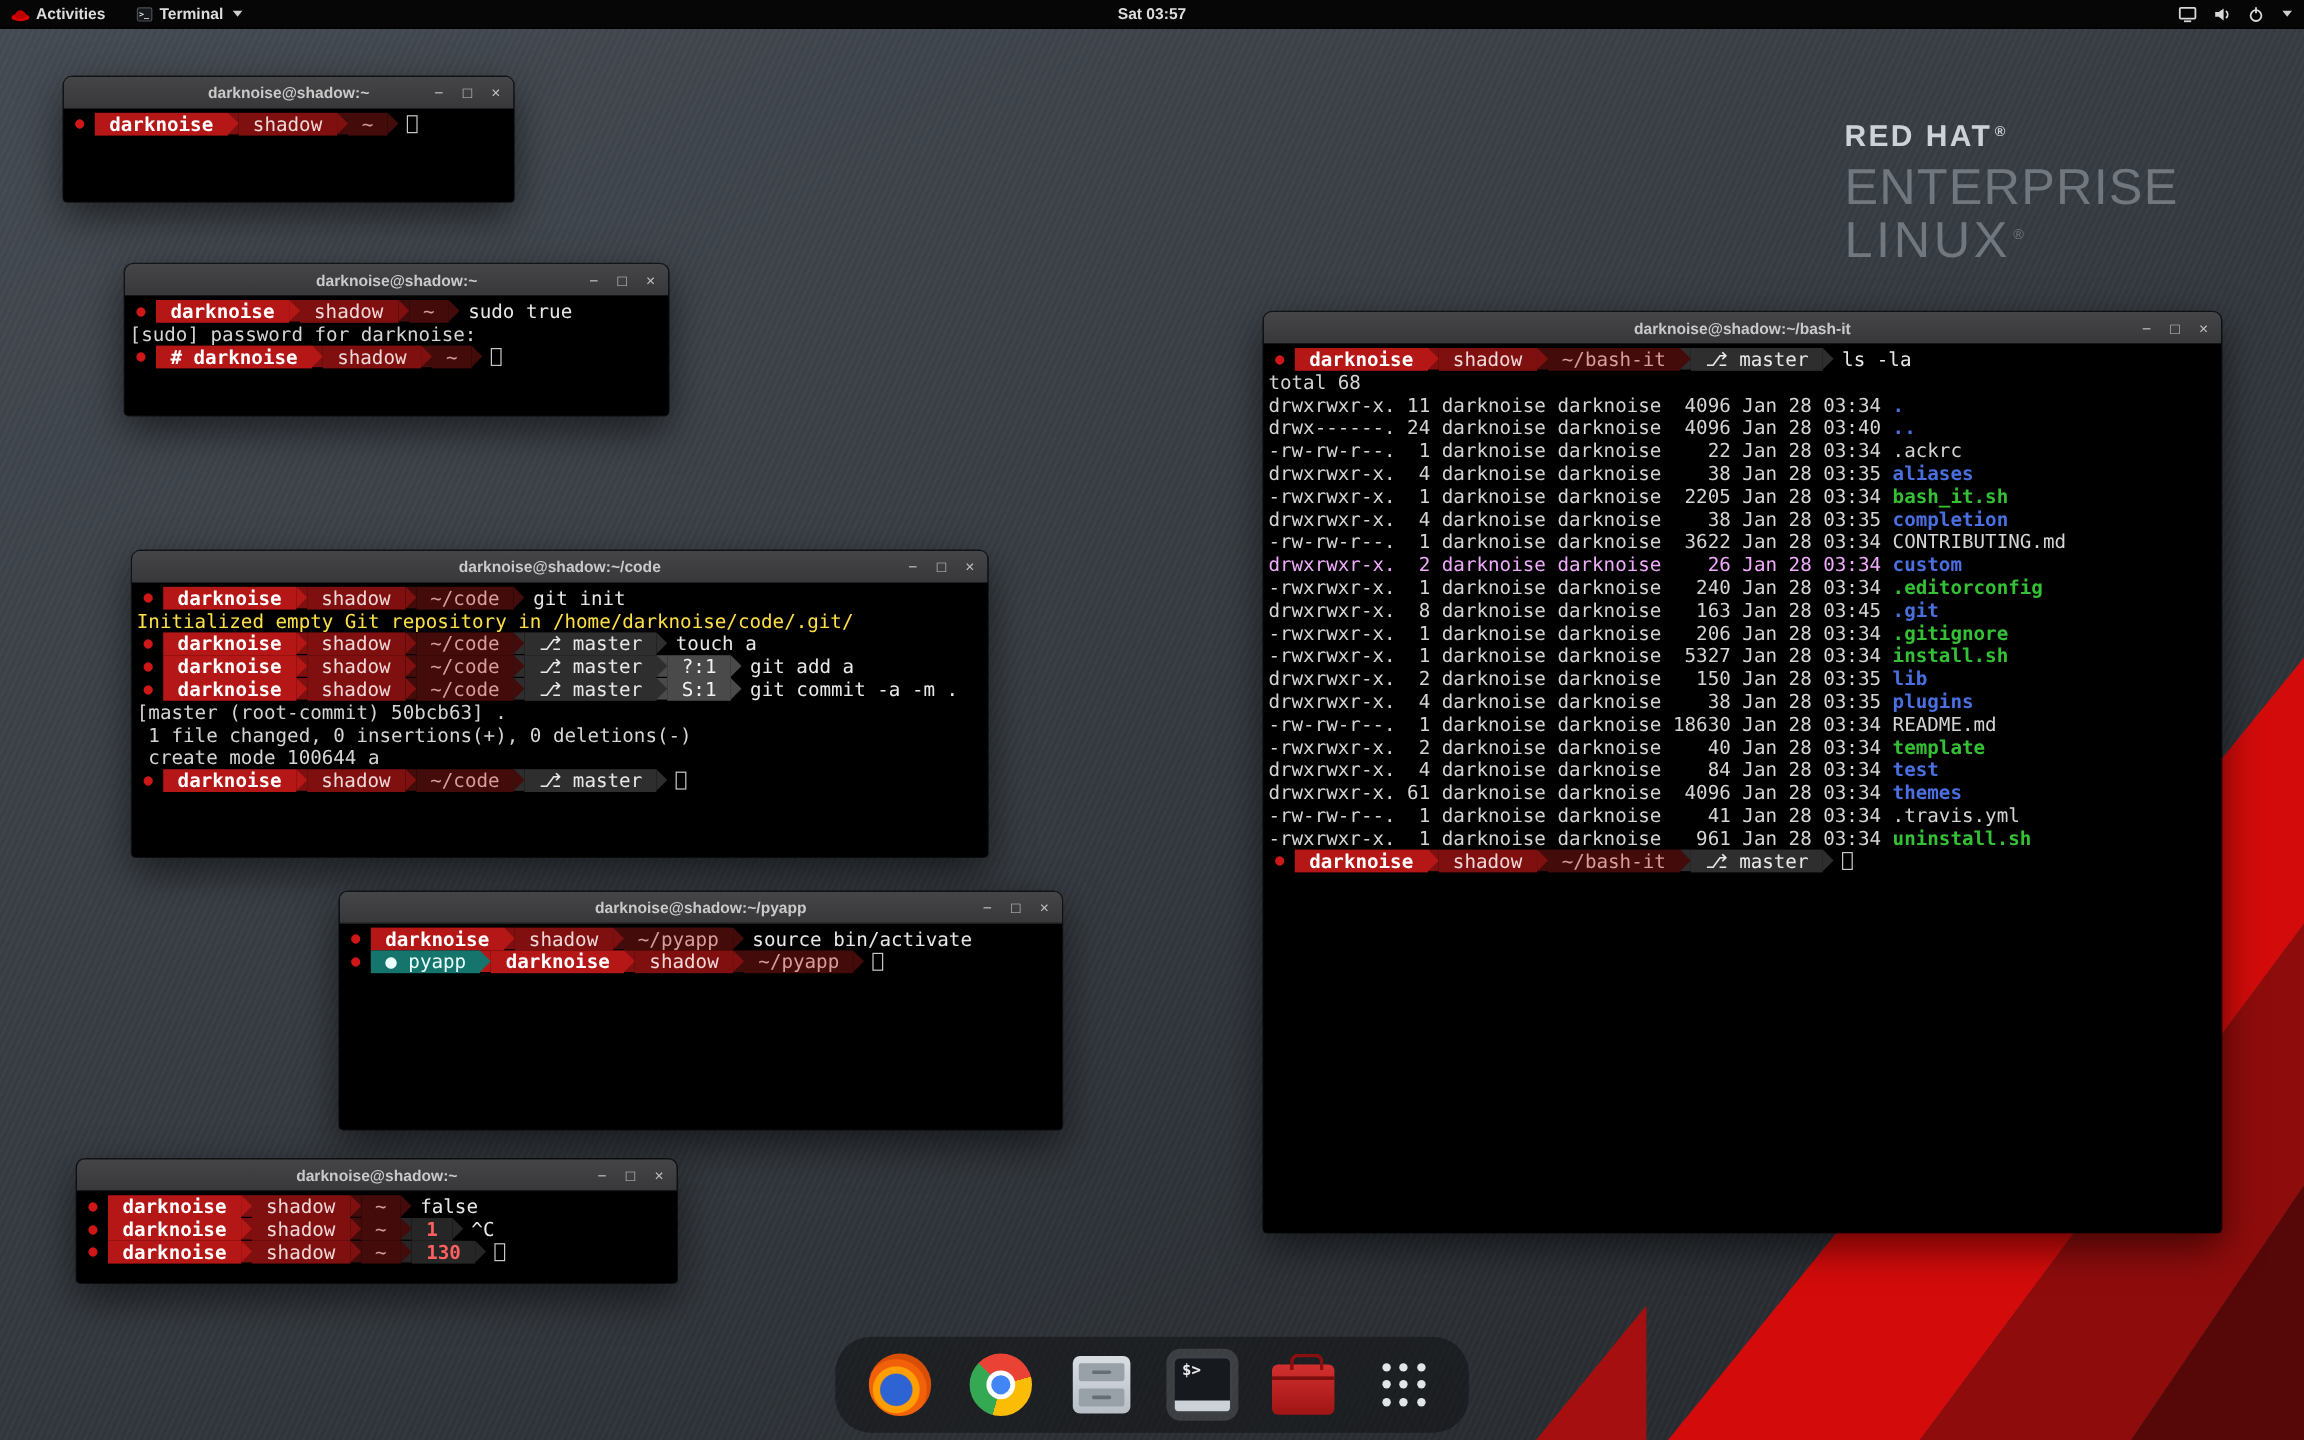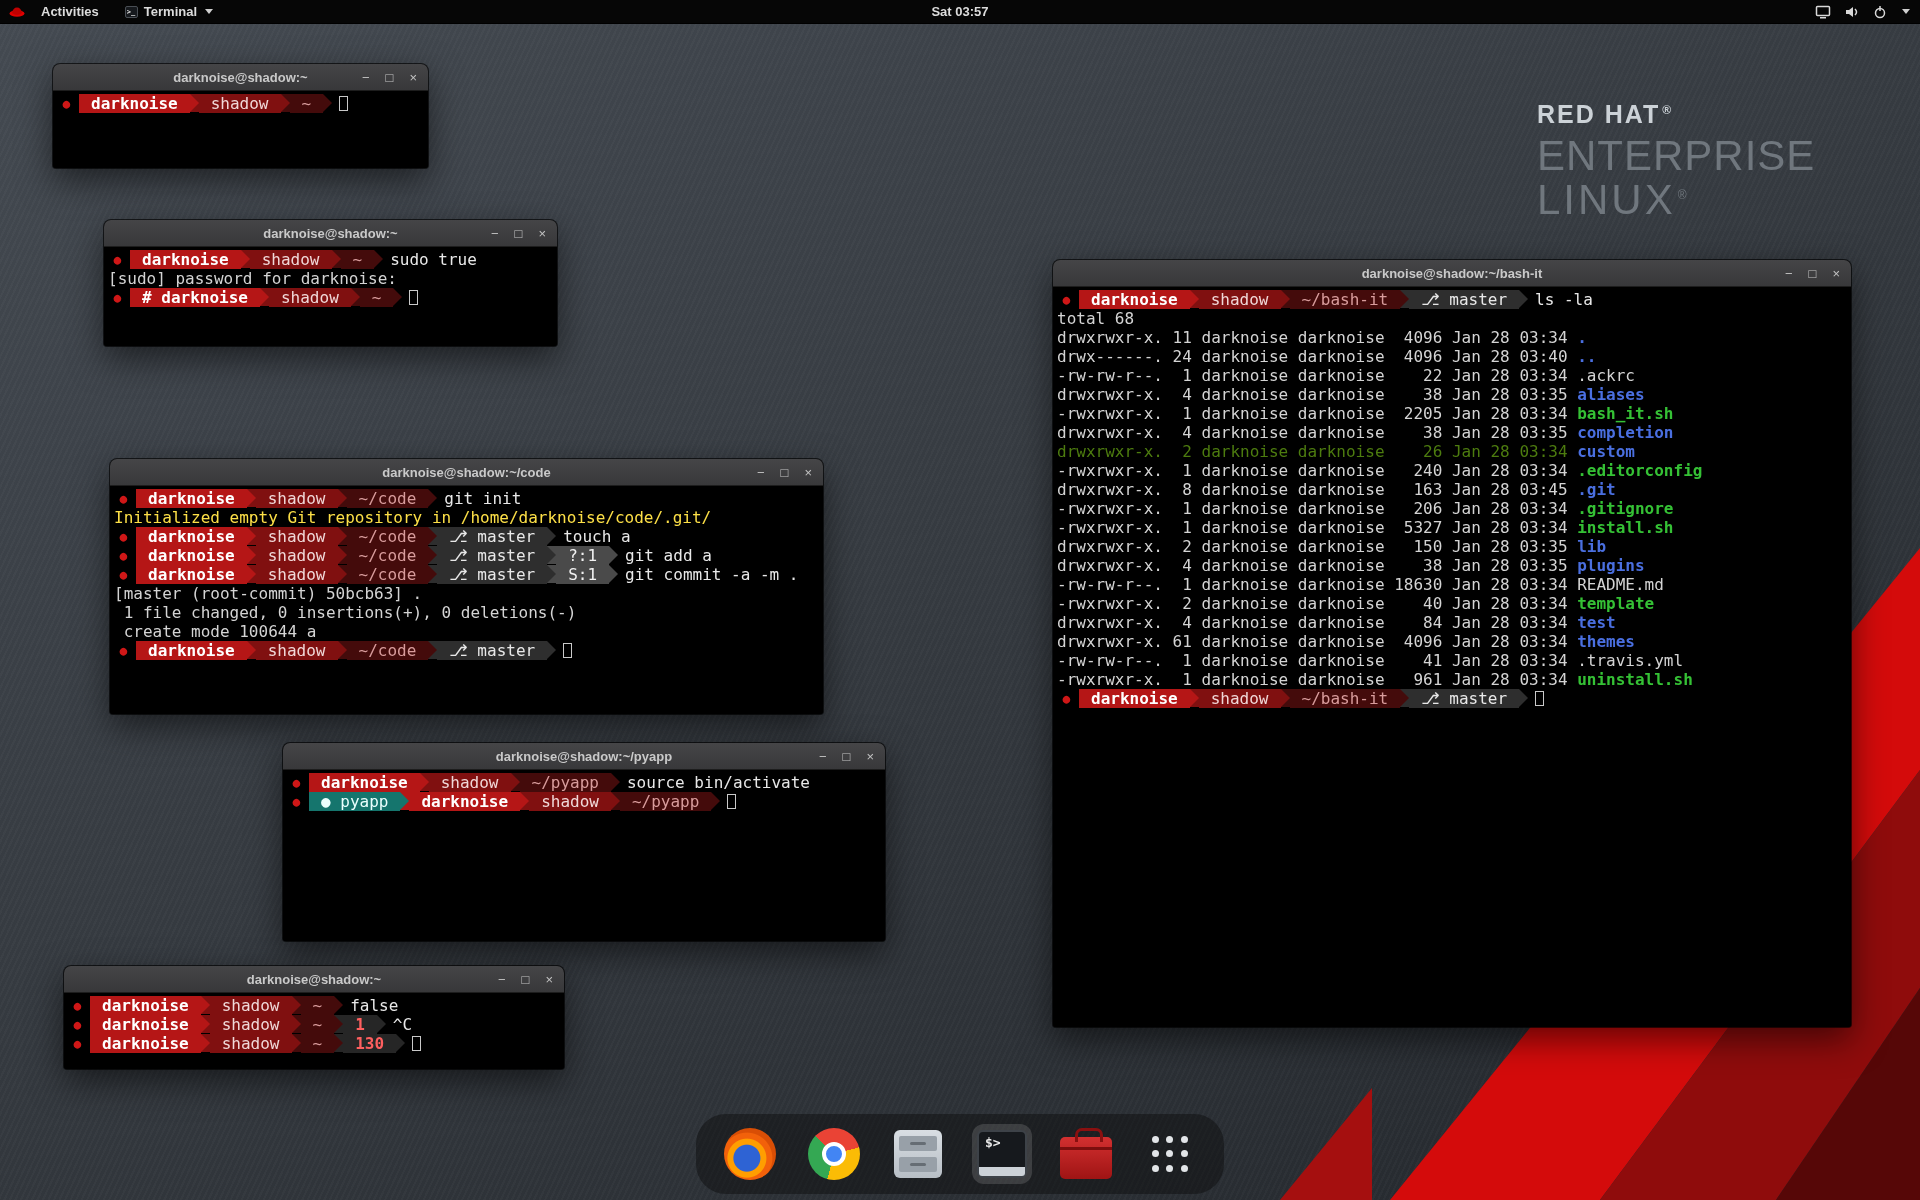--- a/index.html
+++ b/index.html
@@ -13,21 +13,21 @@
   
   .brand{position:absolute;left:1537px;top:100px;color:#747b82;}
   .brand-l1{font-size:25px;font-weight:bold;letter-spacing:2px;color:#ccd2d7;}
   .brand-l2{font-size:42px;letter-spacing:1px;line-height:1.05;margin-top:5px;color:#70777e;}
   .brand-l3{font-size:42px;letter-spacing:3px;line-height:1.05;color:#70777e;}
   .reg{font-size:12px;vertical-align:super;margin-left:2px;}
 
   
   .topbar{position:absolute;top:0;left:0;right:0;height:24px;background:#060606;border-bottom:1px solid #000;
     display:flex;align-items:center;color:#dcdcdc;font-size:13px;font-weight:600;z-index:90;}
-  .tb-left{display:flex;align-items:flex-start;gap:15px;margin-left:8px;cursor:default;}
+  .tb-left{display:flex;align-items:flex-end;gap:4px;margin-left:8px;cursor:default;}
   .tb-app{display:flex;align-items:center;gap:6px;margin-left:26px;cursor:default;}
   .mini-term{display:inline-block;width:13px;height:12px;background:#16191d;border:1px solid #4a4f55;border-radius:2px;
     color:#e6e6e6;font:bold 7px/10px "DejaVu Sans Mono",monospace;text-align:left;padding-left:1px;}
   .caret{display:inline-block;width:0;height:0;border-left:4px solid transparent;border-right:4px solid transparent;border-top:5px solid #cfcfcf;margin-left:2px;}
   .tb-clock{position:absolute;left:0;right:0;text-align:center;pointer-events:none;}
   .tb-right{margin-left:auto;display:flex;align-items:center;gap:13px;margin-right:10px;}
 
   
   .window{position:absolute;background:#000;border-radius:7px 7px 3px 3px;
     box-shadow:0 12px 34px rgba(0,0,0,.55),0 0 0 1px rgba(0,0,0,.65);z-index:10;}
@@ -212,21 +212,22 @@
     </div>
     <div class="term">
         <div class="tline"><span class="picon" style="color: rgb(207, 23, 23);">●</span><span class="seg" style="background: rgb(181, 22, 22); color: rgb(255, 255, 255); font-weight: bold;">darknoise</span><span class="parrow" style="border-left-color: rgb(181, 22, 22); background: rgb(128, 16, 16);"></span><span class="seg" style="background: rgb(128, 16, 16); color: rgb(240, 216, 216);">shadow</span><span class="parrow" style="border-left-color: rgb(128, 16, 16); background: rgb(68, 11, 11);"></span><span class="seg" style="background: rgb(68, 11, 11); color: rgb(216, 156, 156);">~/bash-it</span><span class="parrow" style="border-left-color: rgb(68, 11, 11); background: rgb(46, 46, 46);"></span><span class="seg" style="background: rgb(46, 46, 46); color: rgb(232, 232, 232);">⎇ master</span><span class="parrow" style="border-left-color: rgb(46, 46, 46);"></span><span style="color: rgb(232, 232, 232); margin-left: 7px;">ls -la</span></div>
         <div class="tline"><span style="color: rgb(212, 212, 212);">total 68</span></div>
         <div class="tline"><span style="color: rgb(212, 212, 212);">drwxrwxr-x. 11 darknoise darknoise  4096 Jan 28 03:34 </span><span style="color: rgb(74, 111, 224); font-weight: bold;">.</span></div>
         <div class="tline"><span style="color: rgb(212, 212, 212);">drwx------. 24 darknoise darknoise  4096 Jan 28 03:40 </span><span style="color: rgb(74, 111, 224); font-weight: bold;">..</span></div>
         <div class="tline"><span style="color: rgb(212, 212, 212); text-align: right;">-rw-rw-r--.  1 darknoise darknoise    22 Jan 28 03:34 .ackrc</span></div>
         <div class="tline"><span style="color: rgb(212, 212, 212);">drwxrwxr-x.  4 darknoise darknoise    38 Jan 28 03:35 </span><span style="color: rgb(74, 111, 224); font-weight: bold;">aliases</span></div>
         <div class="tline"><span style="color: rgb(212, 212, 212);">-rwxrwxr-x.  1 darknoise darknoise  2205 Jan 28 03:34 </span><span style="color: rgb(53, 193, 53); font-weight: bold;">bash_it.sh</span></div>
         <div class="tline"><span style="color: rgb(212, 212, 212);">drwxrwxr-x.  4 darknoise darknoise    38 Jan 28 03:35 </span><span style="color: rgb(74, 111, 224); font-weight: bold;">completion</span></div>
-        <div class="tline"><span style="color: #4d7c0f;">drwxrwxr-x.  2 darknoise darknoise    26 Jan 28 03:34 </span><span style="color: rgb(74, 111, 224); font-weight: bold;">custom</span></div>
+        <div class="tline"><span style="color: rgb(212, 212, 212);">-rw-rw-r--.  1 darknoise darknoise  3622 Jan 28 03:34 CONTRIBUTING.md</span></div>
+        <div class="tline"><span style="color: #f0abfc;">drwxrwxr-x.  2 darknoise darknoise    26 Jan 28 03:34 </span><span style="color: rgb(74, 111, 224); font-weight: bold;">custom</span></div>
         <div class="tline"><span style="color: rgb(212, 212, 212);">-rwxrwxr-x.  1 darknoise darknoise   240 Jan 28 03:34 </span><span style="color: rgb(53, 193, 53); font-weight: bold;">.editorconfig</span></div>
         <div class="tline"><span style="color: rgb(212, 212, 212);">drwxrwxr-x.  8 darknoise darknoise   163 Jan 28 03:45 </span><span style="color: rgb(74, 111, 224); font-weight: bold;">.git</span></div>
         <div class="tline"><span style="color: rgb(212, 212, 212);">-rwxrwxr-x.  1 darknoise darknoise   206 Jan 28 03:34 </span><span style="color: rgb(53, 193, 53); font-weight: bold;">.gitignore</span></div>
         <div class="tline"><span style="color: rgb(212, 212, 212);">-rwxrwxr-x.  1 darknoise darknoise  5327 Jan 28 03:34 </span><span style="color: rgb(53, 193, 53); font-weight: bold;">install.sh</span></div>
         <div class="tline"><span style="color: rgb(212, 212, 212);">drwxrwxr-x.  2 darknoise darknoise   150 Jan 28 03:35 </span><span style="color: rgb(74, 111, 224); font-weight: bold;">lib</span></div>
         <div class="tline"><span style="color: rgb(212, 212, 212);">drwxrwxr-x.  4 darknoise darknoise    38 Jan 28 03:35 </span><span style="color: rgb(74, 111, 224); font-weight: bold;">plugins</span></div>
         <div class="tline"><span style="color: rgb(212, 212, 212);">-rw-rw-r--.  1 darknoise darknoise 18630 Jan 28 03:34 README.md</span></div>
         <div class="tline"><span style="color: rgb(212, 212, 212);">-rwxrwxr-x.  2 darknoise darknoise    40 Jan 28 03:34 </span><span style="color: rgb(53, 193, 53); font-weight: bold;">template</span></div>
         <div class="tline"><span style="color: rgb(212, 212, 212);">drwxrwxr-x.  4 darknoise darknoise    84 Jan 28 03:34 </span><span style="color: rgb(74, 111, 224); font-weight: bold;">test</span></div>
         <div class="tline"><span style="color: rgb(212, 212, 212);">drwxrwxr-x. 61 darknoise darknoise  4096 Jan 28 03:34 </span><span style="color: rgb(74, 111, 224); font-weight: bold;">themes</span></div>

